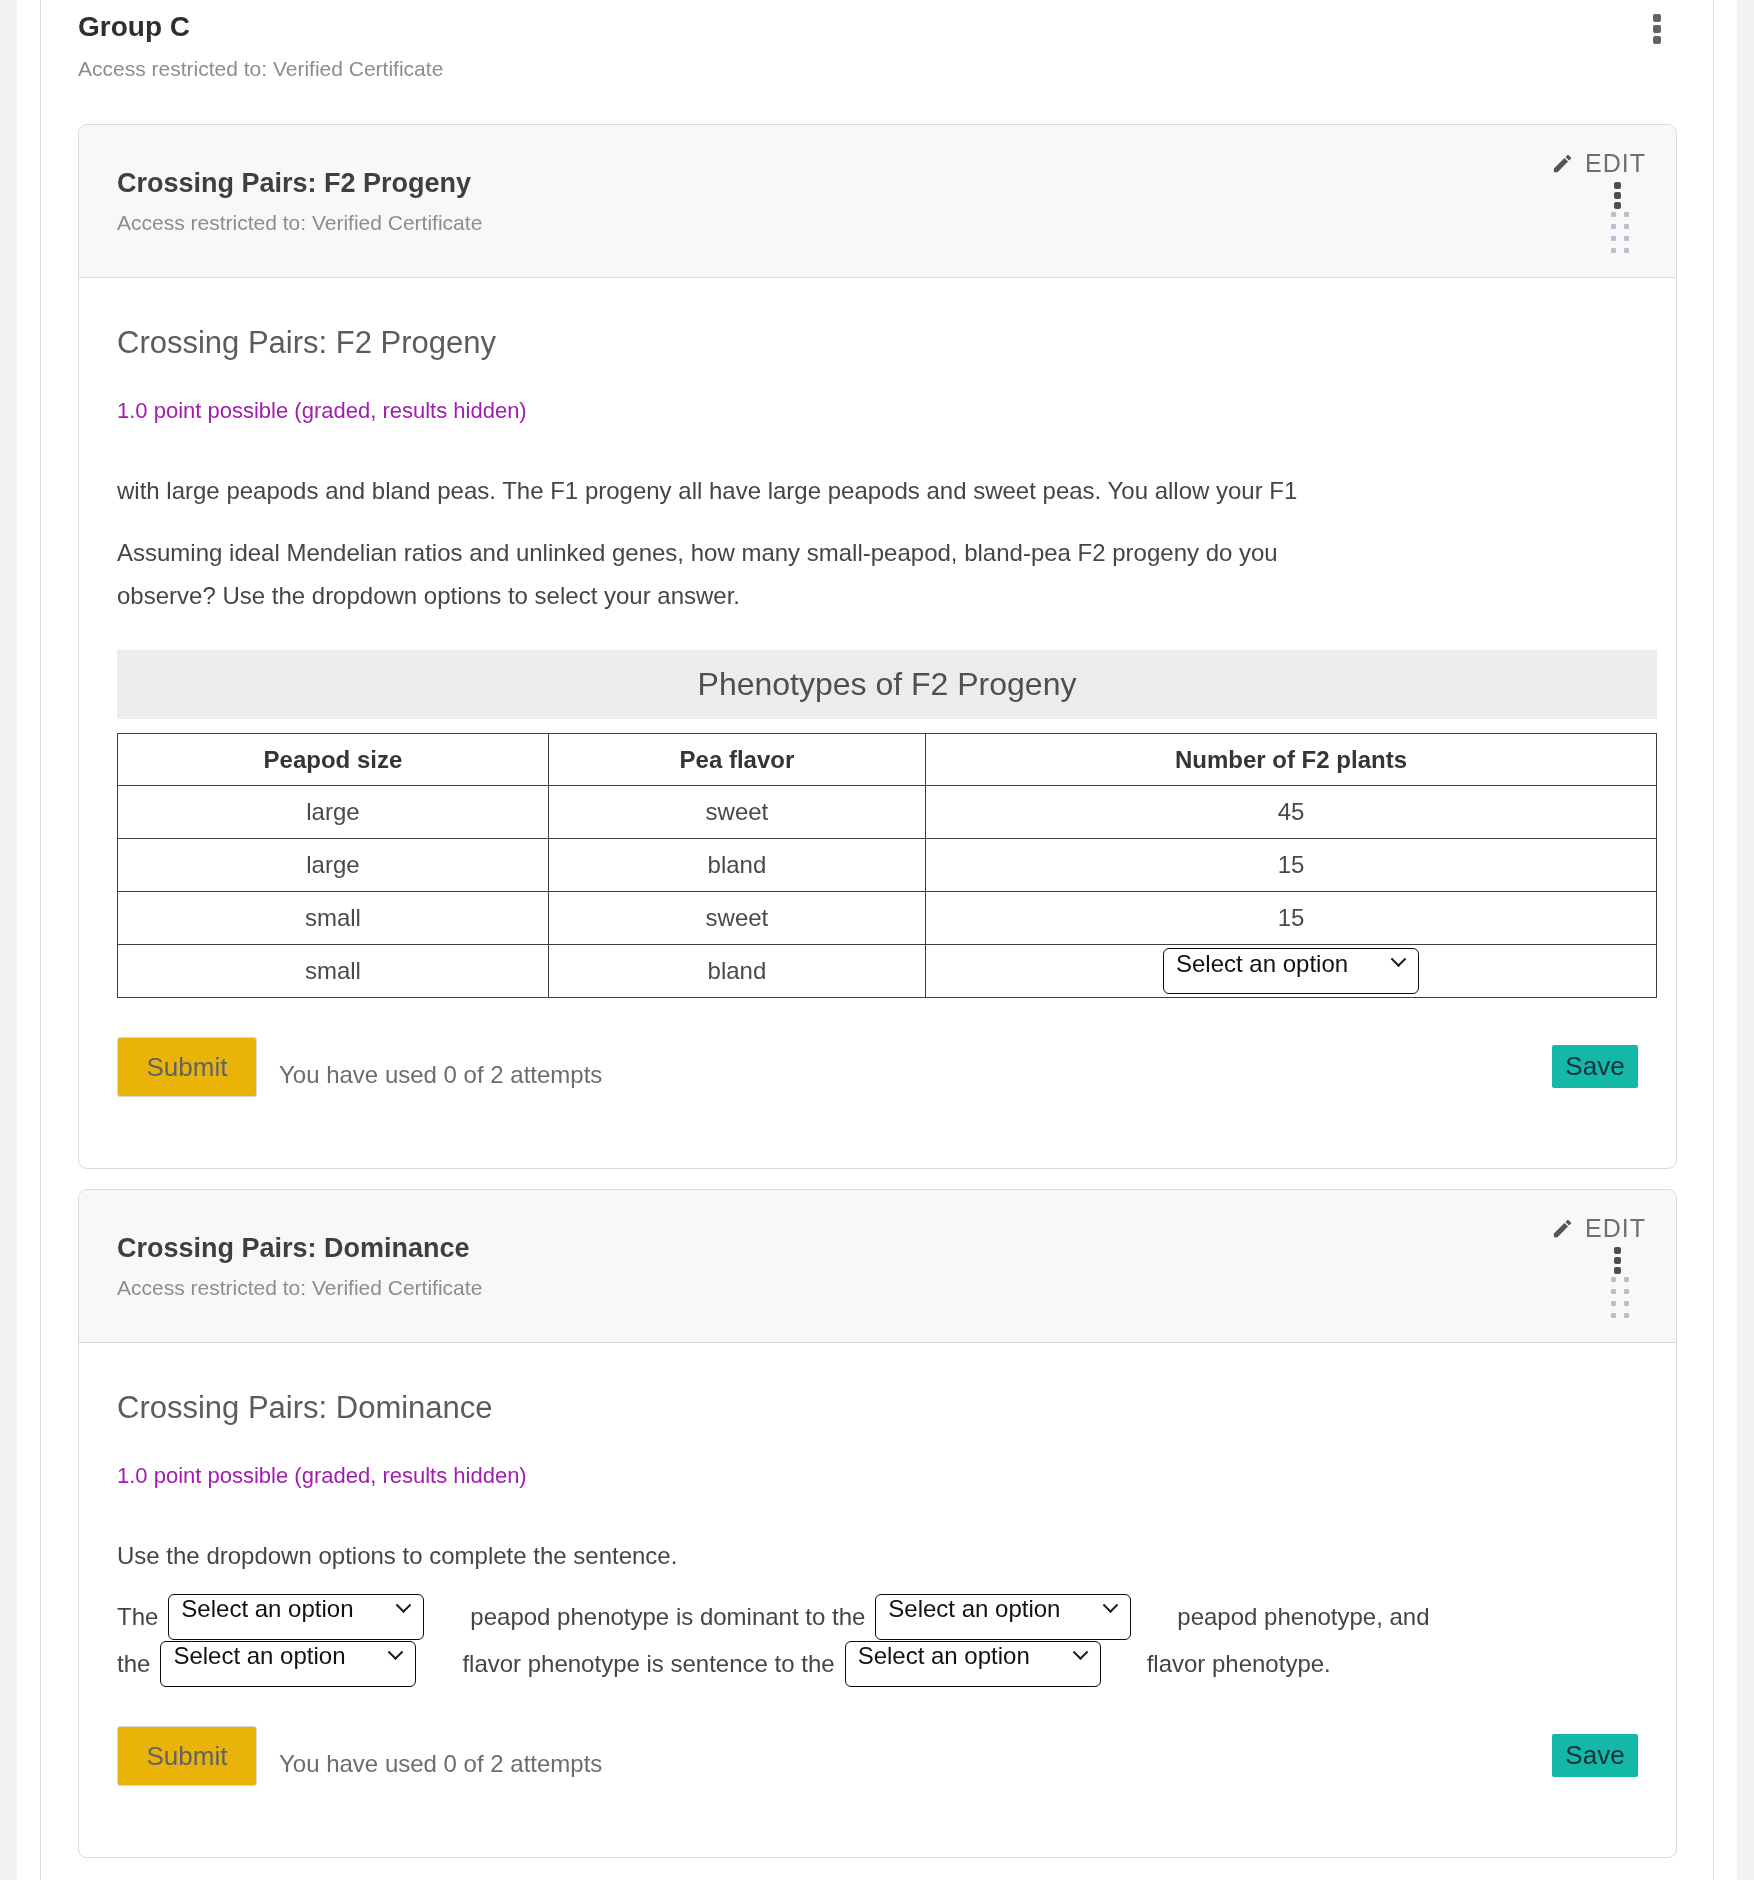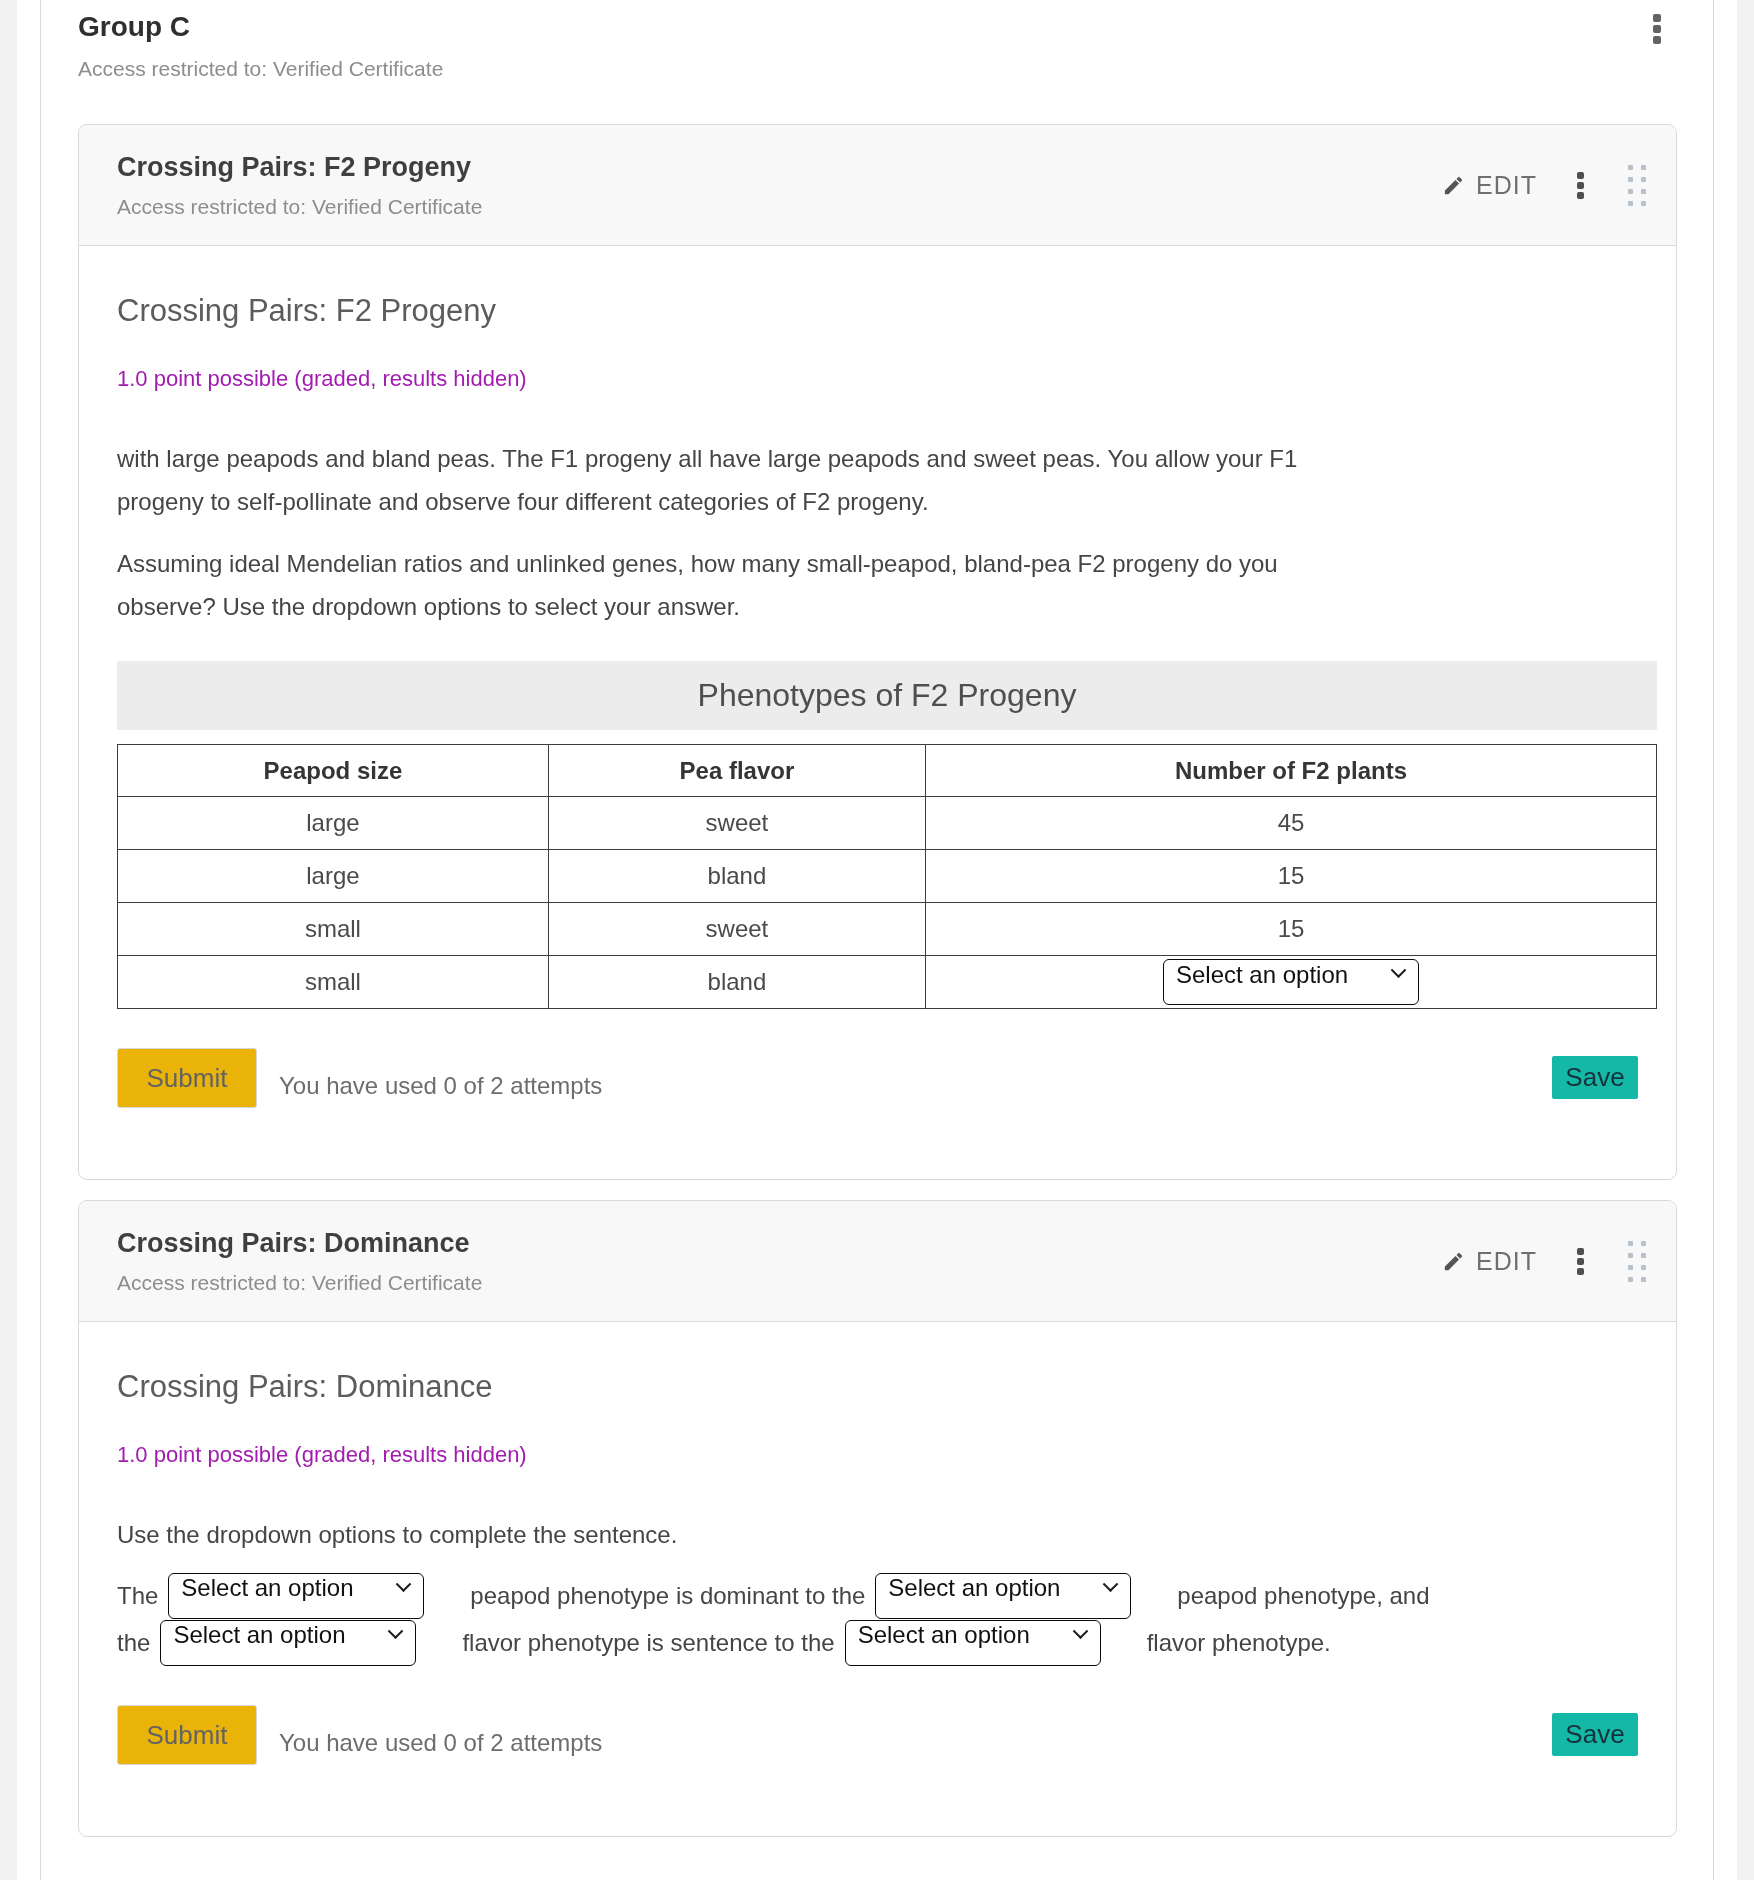--- a/index.html
+++ b/index.html
@@ -40,21 +40,21 @@
   .card + .card { margin-top: 20px; }
   .card-header {
     display: flex; align-items: center; justify-content: space-between;
     background: #f8f8f8;
     border-bottom: 1px solid #d9d9d9;
     border-radius: 9px 9px 0 0;
     padding: 24px 30px 24px 38px;
   }
   .card-title { font-size: 27px; font-weight: bold; color: #3f3f3f; line-height: 36px; }
   .card-access { margin-top: 8px; font-size: 21px; color: #8d8d8d; line-height: 28px; }
-  .card-controls { display: flex; align-items: center; }
+  .card-controls { display: flex; align-items: center; flex-direction: column; }
   .edit-btn {
     display: flex; align-items: center; gap: 11px;
     background: none; border: none; cursor: pointer;
     font-family: "Liberation Sans", sans-serif;
     font-size: 25px; color: #6f6f6f; letter-spacing: 1px;
   }
   .edit-btn svg { width: 23px; height: 23px; fill: #555; }
   .card-kebab {
     margin-left: 38px; background: none; border: none; cursor: pointer;
     display: flex; flex-direction: column; align-items: center; padding: 2px;
@@ -181,21 +181,20 @@
               <i></i>
         </div>
       </div>
     </header>
     <div class="card-body">
       <h3 class="problem-title">Crossing Pairs: F2 Progeny</h3>
       <div class="points">1.0 point possible (graded, results hidden)</div>
 
       <div class="para">
         <div>with large peapods and bland peas. The F1 progeny all have large peapods and sweet peas. You allow your F1</div>
-        <div>progeny to self-pollinate and observe four different categories of F2 progeny.</div>
       </div>
       <div class="para">
         <div>Assuming ideal Mendelian ratios and unlinked genes, how many small-peapod, bland-pea F2 progeny do you</div>
         <div>observe? Use the dropdown options to select your answer.</div>
       </div>
 
       <div class="table-caption">Phenotypes of F2 Progeny</div>
       <table class="pheno">
         <thead>
           <tr>

